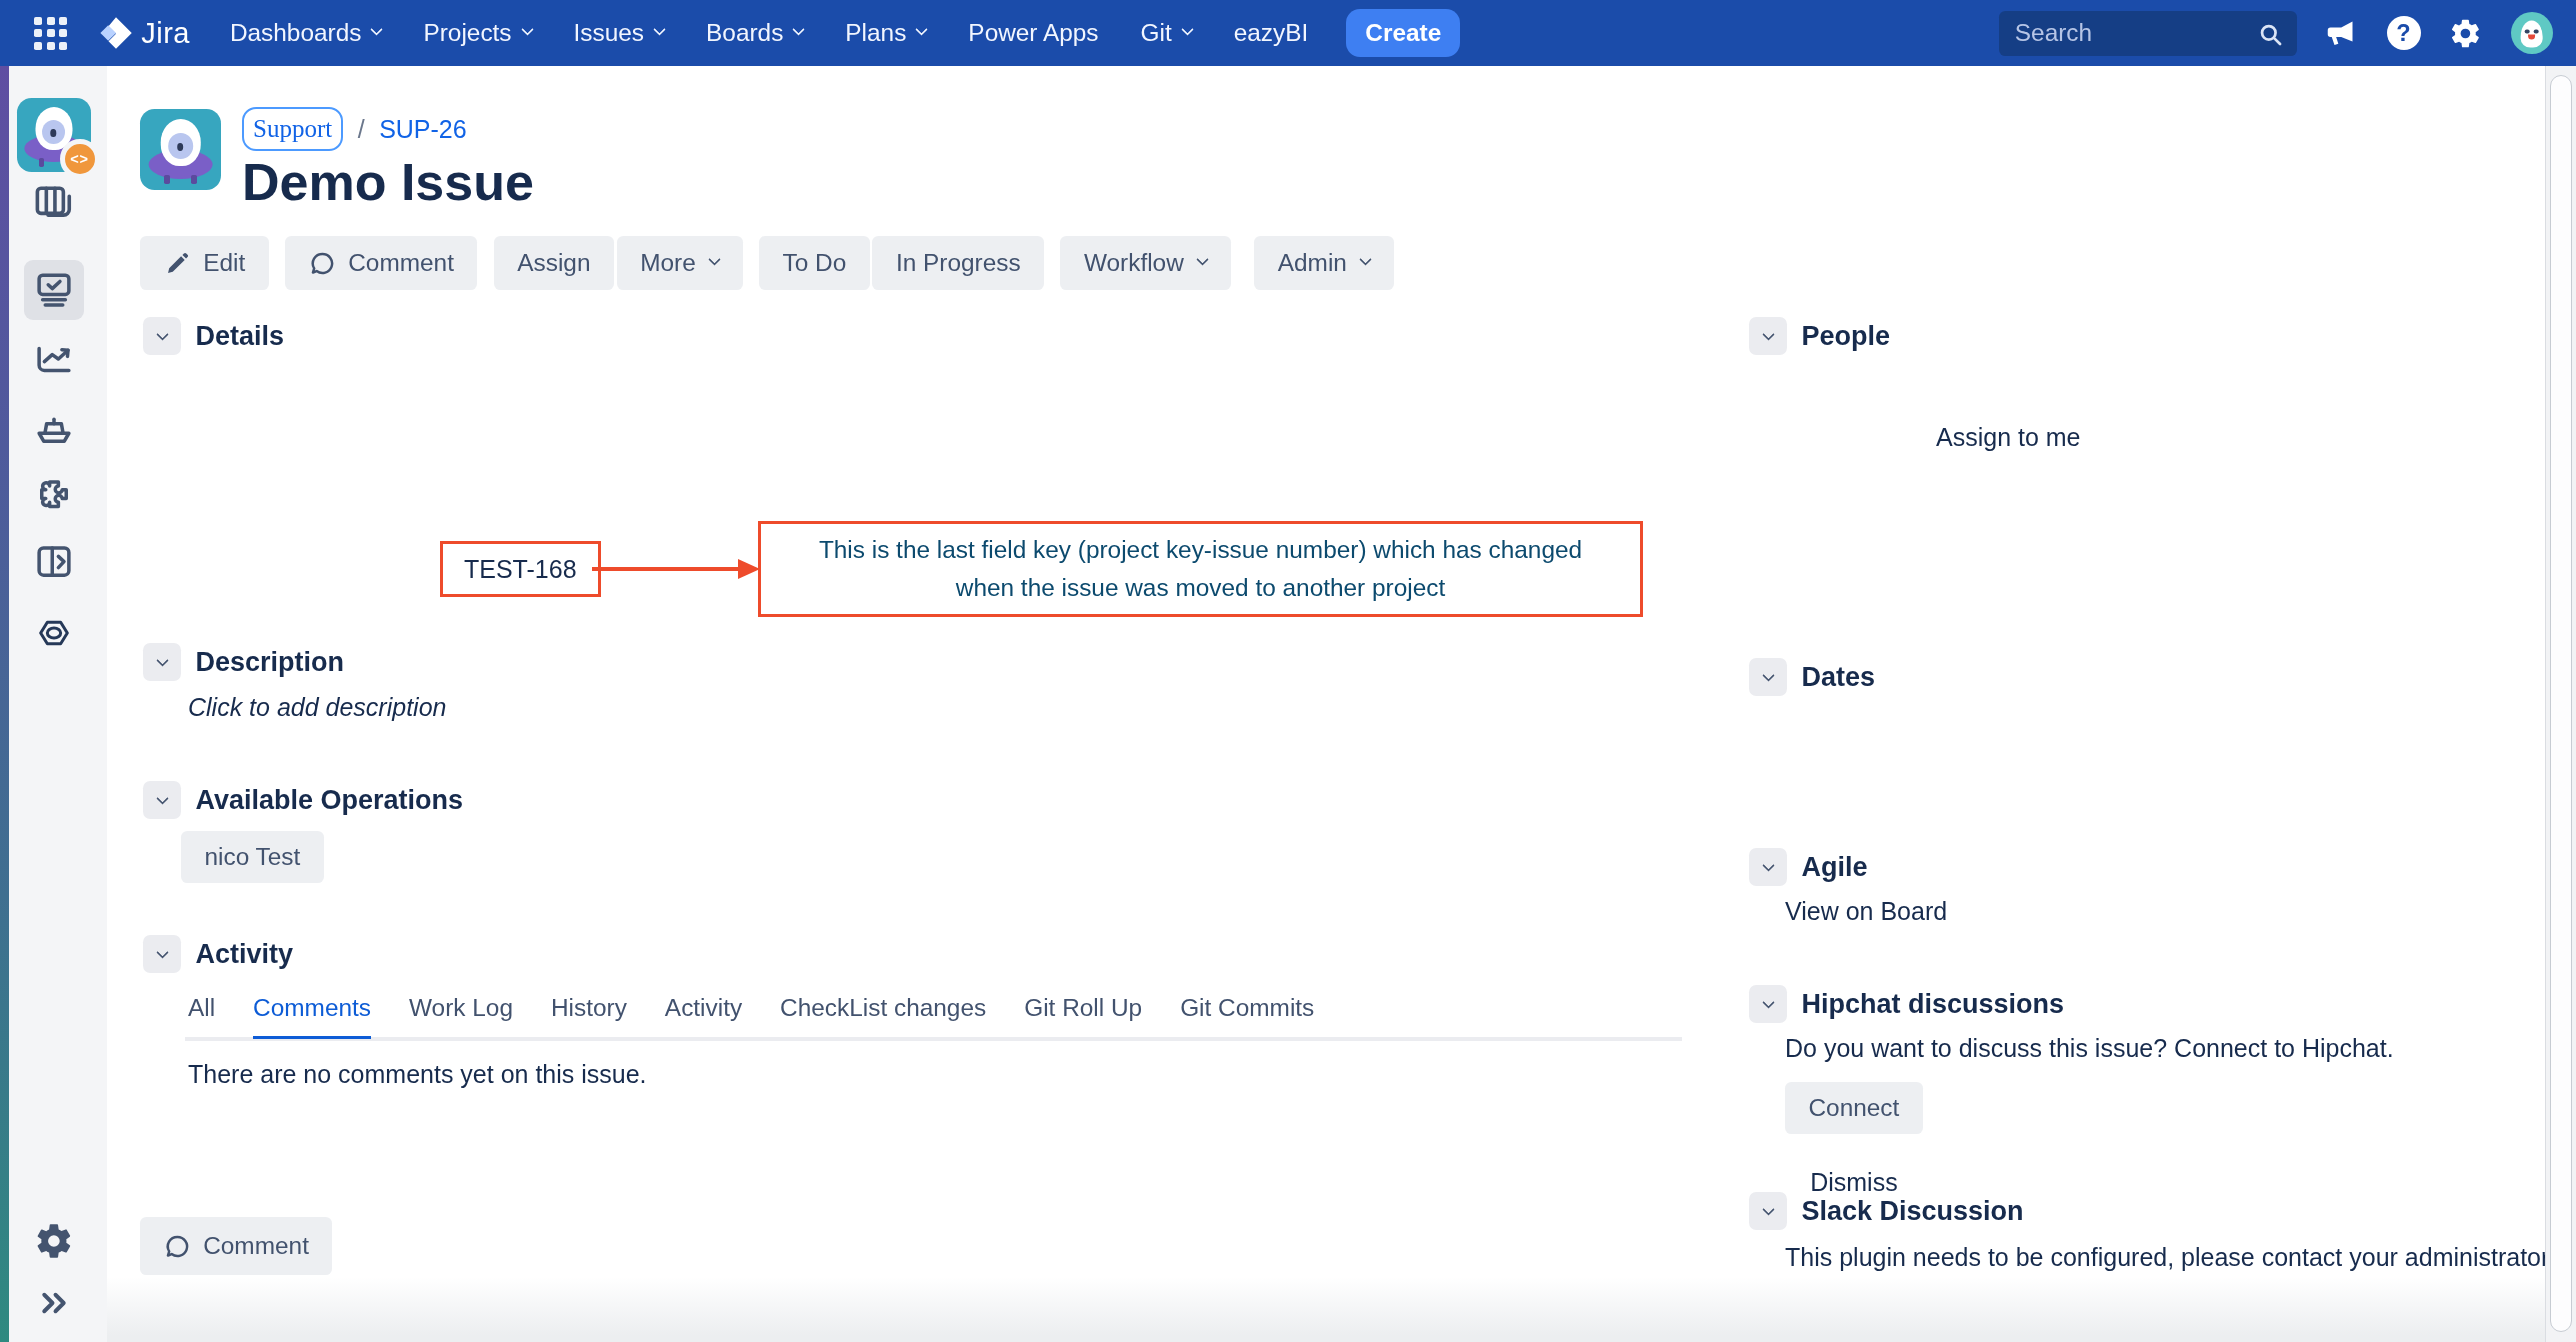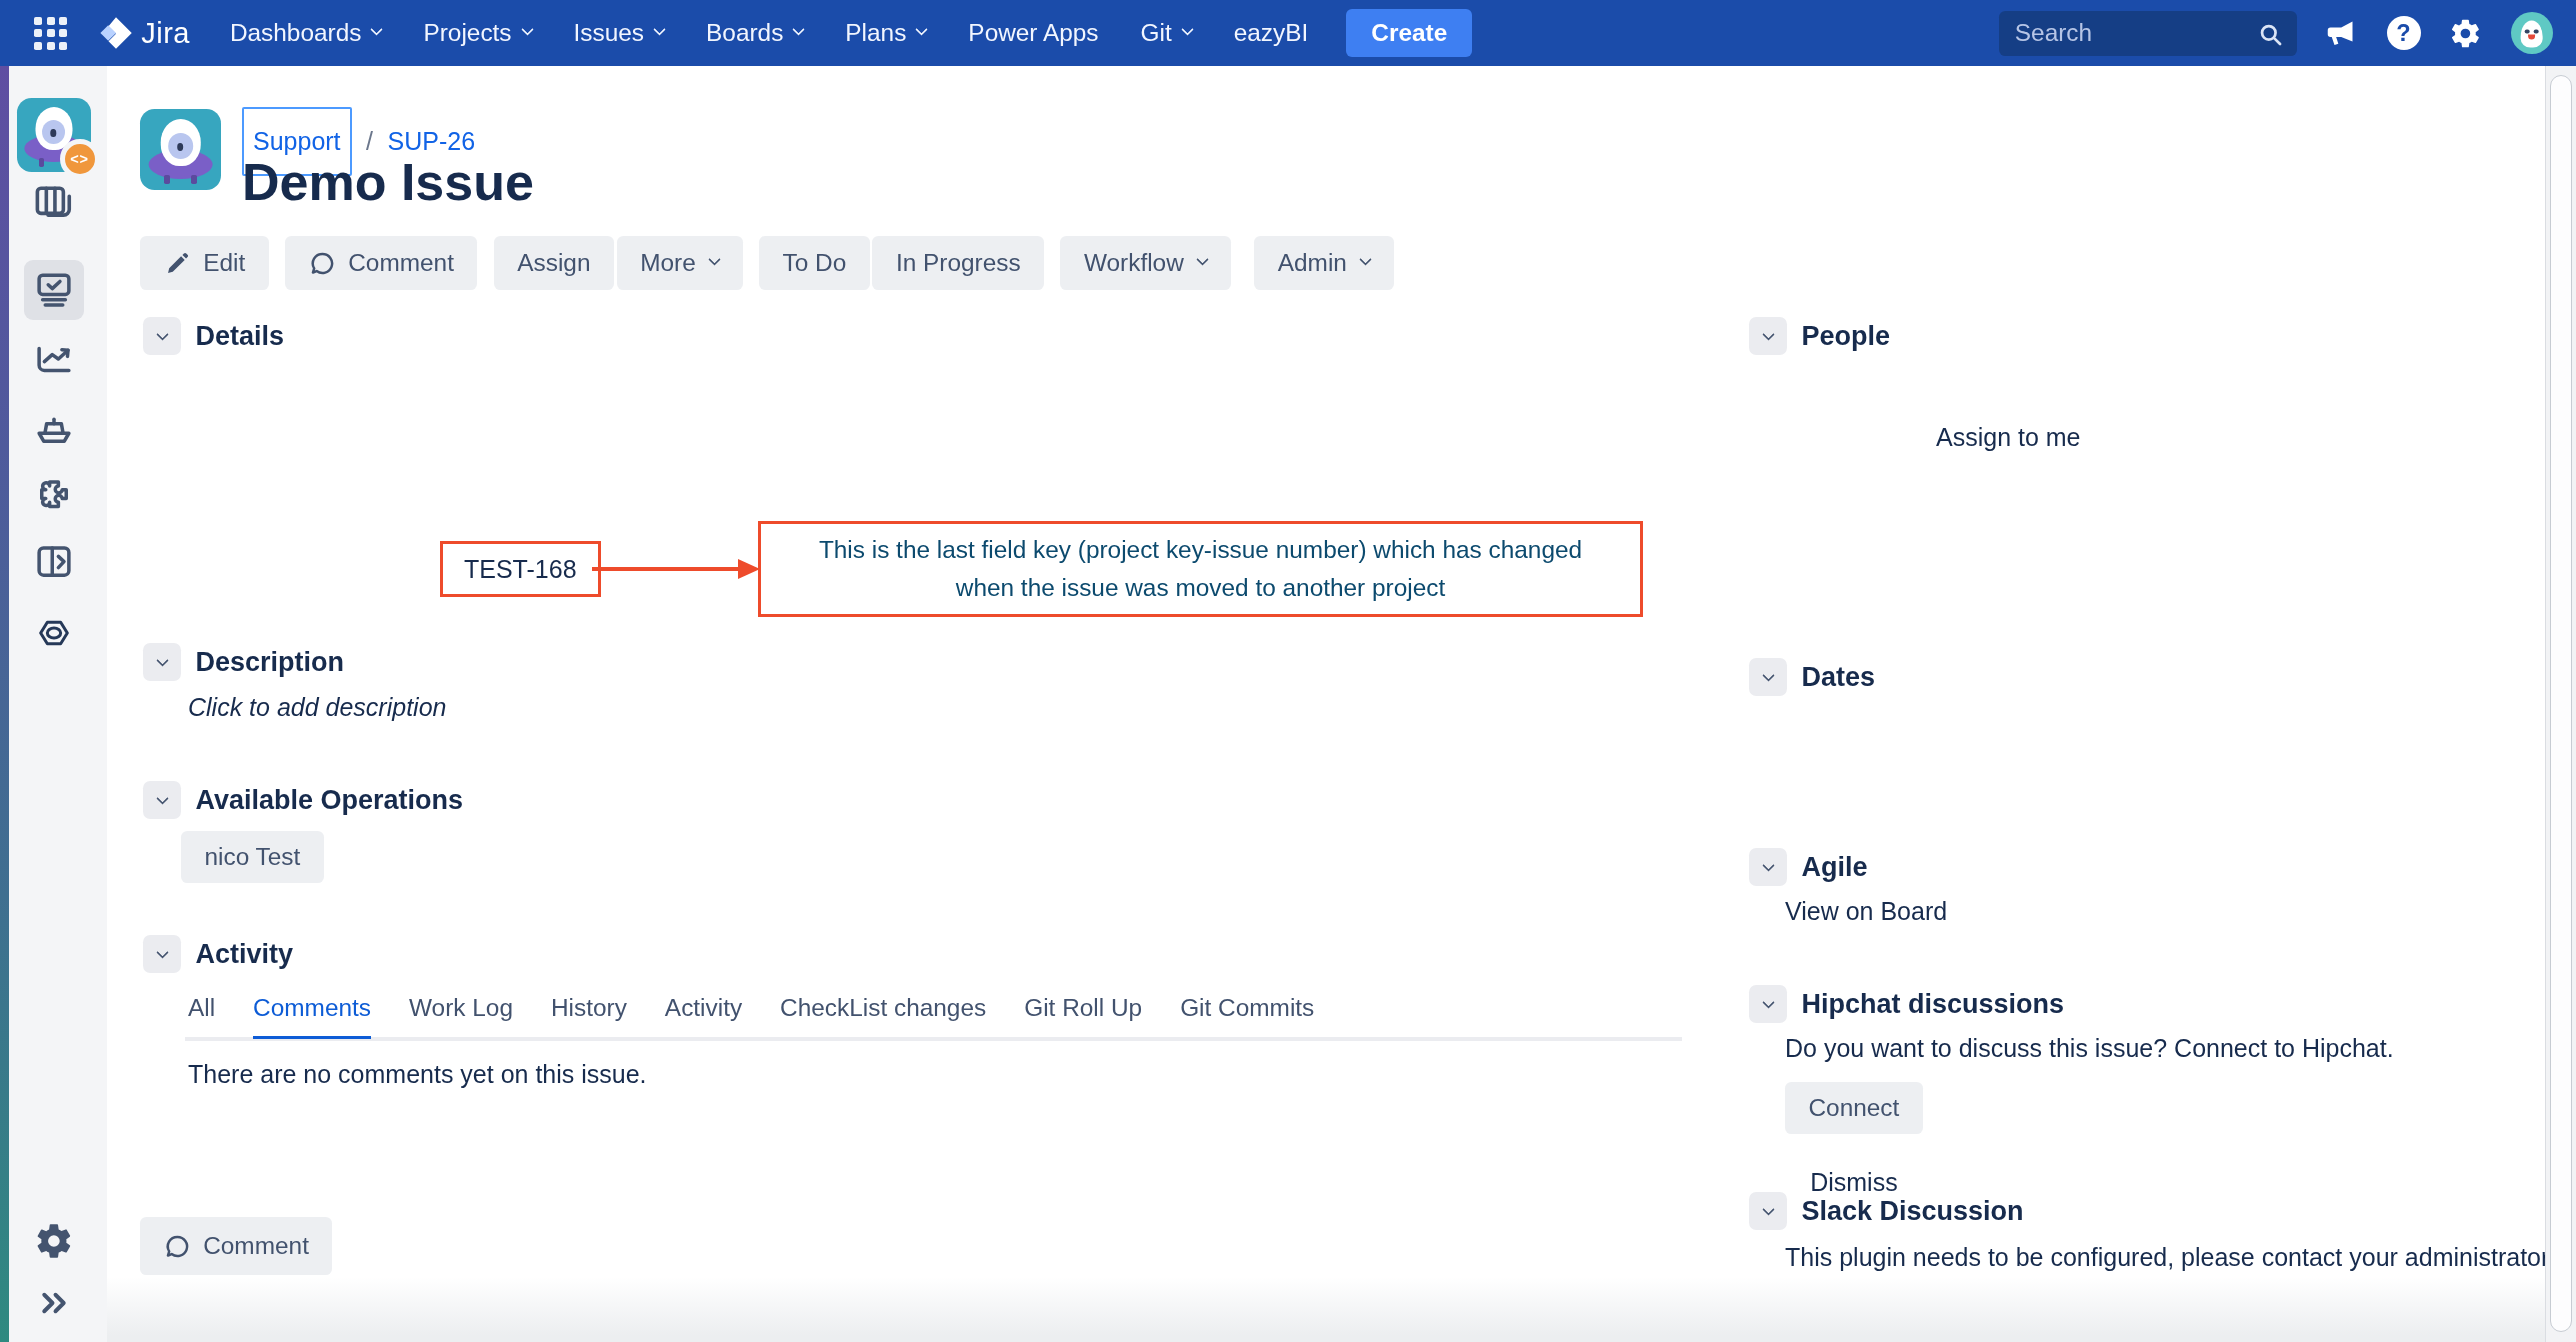--- a/index.html
+++ b/index.html
@@ -13,21 +13,21 @@
   .nav-grid { width:33px; height:33px; display:grid; grid-template-columns:repeat(3,1fr);
     gap:4.5px; margin-right:31px; cursor:pointer; }
   .nav-grid i { background:rgba(255,255,255,.92); border-radius:1.8px; }
   .nav-logo { display:flex; align-items:center; gap:7.2px; margin-right:40px; cursor:pointer; }
   .nav-logo .logo-text { color:#fff; font-size:29px; font-weight:500; letter-spacing:0.5px; }
   .nav-items { display:flex; align-items:center; gap:42px; }
   .nav-item { color:#f2f6ff; font-size:24.4px; display:flex; align-items:center; gap:11px; cursor:pointer; white-space:nowrap; }
   .chev { width:9px; height:9px; border-right:2.7px solid currentColor; border-bottom:2.7px solid currentColor;
     transform:rotate(45deg); display:inline-block; margin-top:-6.3px; border-radius:0.9px; }
   .nav-create { margin-left:38px; background:#3e7ff2; color:#fff; font-size:24.4px; font-weight:700;
-    height:48px; padding:0 25px; border-radius:6px; border:none; display:flex; align-items:center; cursor:pointer; }
+    height:48px; padding:0 19px; border-radius:14px; border:none; display:flex; align-items:center; cursor:pointer; }
   .nav-right { margin-left:auto; display:flex; align-items:center; gap:27px; }
   .nav-search { position:relative; width:298px; height:45px; }
   .nav-search input { width:100%; height:100%; background:#153e85; border:none; border-radius:6.3px;
     color:#fff; font-size:24.4px; padding:0 51px 0 16.3px; outline:none; }
   .nav-search input::placeholder { color:#b6c5e6; }
   .nav-search svg { position:absolute; right:12.7px; top:10px; }
   .nav-iconbtn { width:36px; height:36px; display:flex; align-items:center; justify-content:center; cursor:pointer; }
   .help-circle { width:34px; height:34px; border-radius:50%; background:#fff; color:#1b4caa;
     font-size:23.5px; font-weight:700; display:flex; align-items:center; justify-content:center; cursor:pointer; }
   .nav-avatar { width:42px; height:42px; border-radius:50%; background:#5fc9c4; position:relative; cursor:pointer; }
@@ -63,21 +63,21 @@
     background:#f0973c; border:5.4px solid #f4f5f7; color:#fff; font-weight:700; font-size:14.5px;
     display:flex; align-items:center; justify-content:center; letter-spacing:0.9px; }
 
   
   #main-bg { position:absolute; left:107px; top:66px; width:2439px; height:1276px; background:#fff; z-index:1; }
   .abs { position:absolute; z-index:5; }
 
   
   .crumb-row { display:flex; align-items:center; gap:14.5px; font-size:25px; }
   .crumb-link { color:#1163e6; cursor:pointer; }
-  .crumb-focus { border:2.7px solid #4c9aff; border-radius:2px; padding:18px 9px; }
+  .crumb-focus { border:2.7px solid #4c9aff; border-radius:14px; padding:6px 9px;font-family:Liberation Serif, serif; }
   .crumb-sep { color:#6b778c; }
   #page-title { font-size:52px; font-weight:700; color:#172b4d; }
 
   
   .btn { background:#edeff2; color:#42526e; font-size:24.4px; height:54px; border:none; border-radius:6.3px;
     display:inline-flex; align-items:center; gap:12.7px; padding:0 23.5px; cursor:pointer; white-space:nowrap; }
   .btn .chev { border-width:0 2.7px 2.7px 0; margin-left:1.8px; }
   .btn-group { display:flex; gap:2.7px; }
   .toolbar { display:flex; gap:16.3px; align-items:center; }
 

